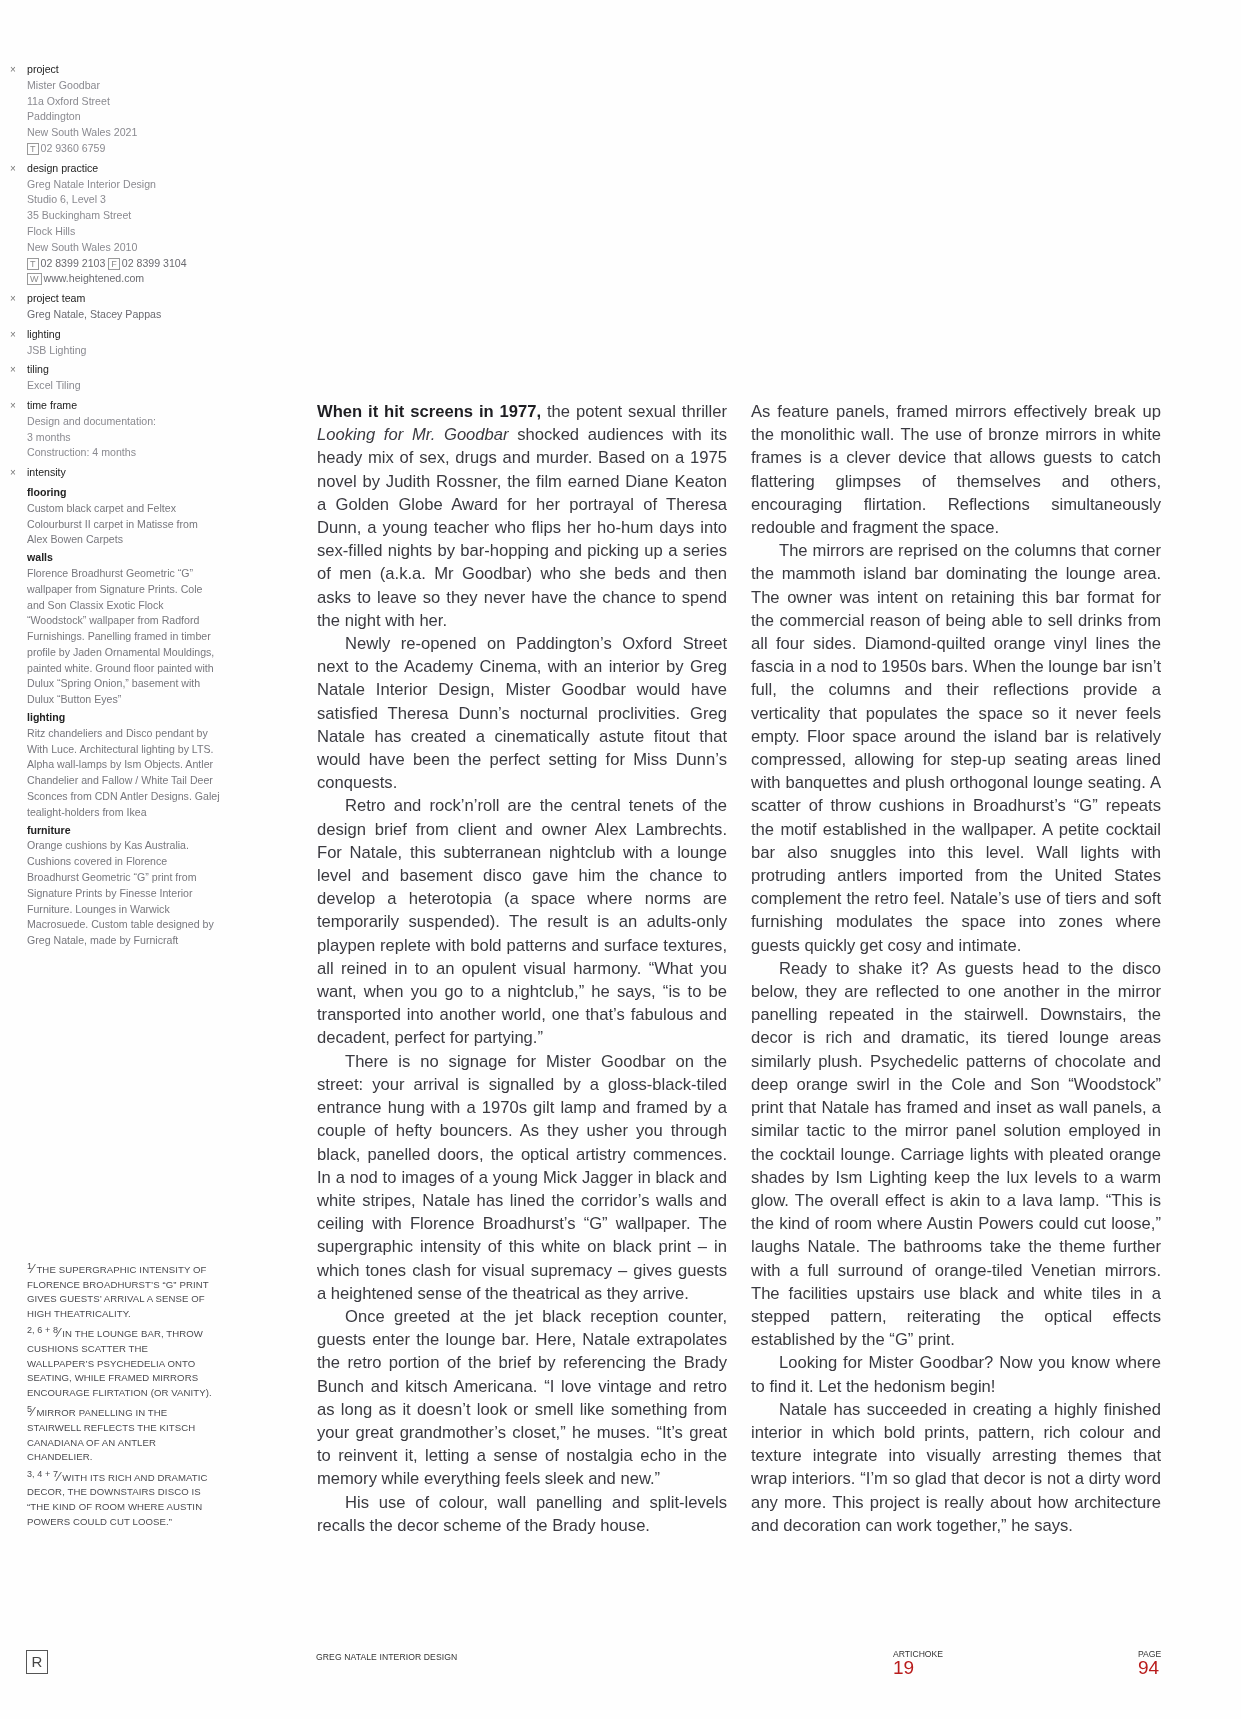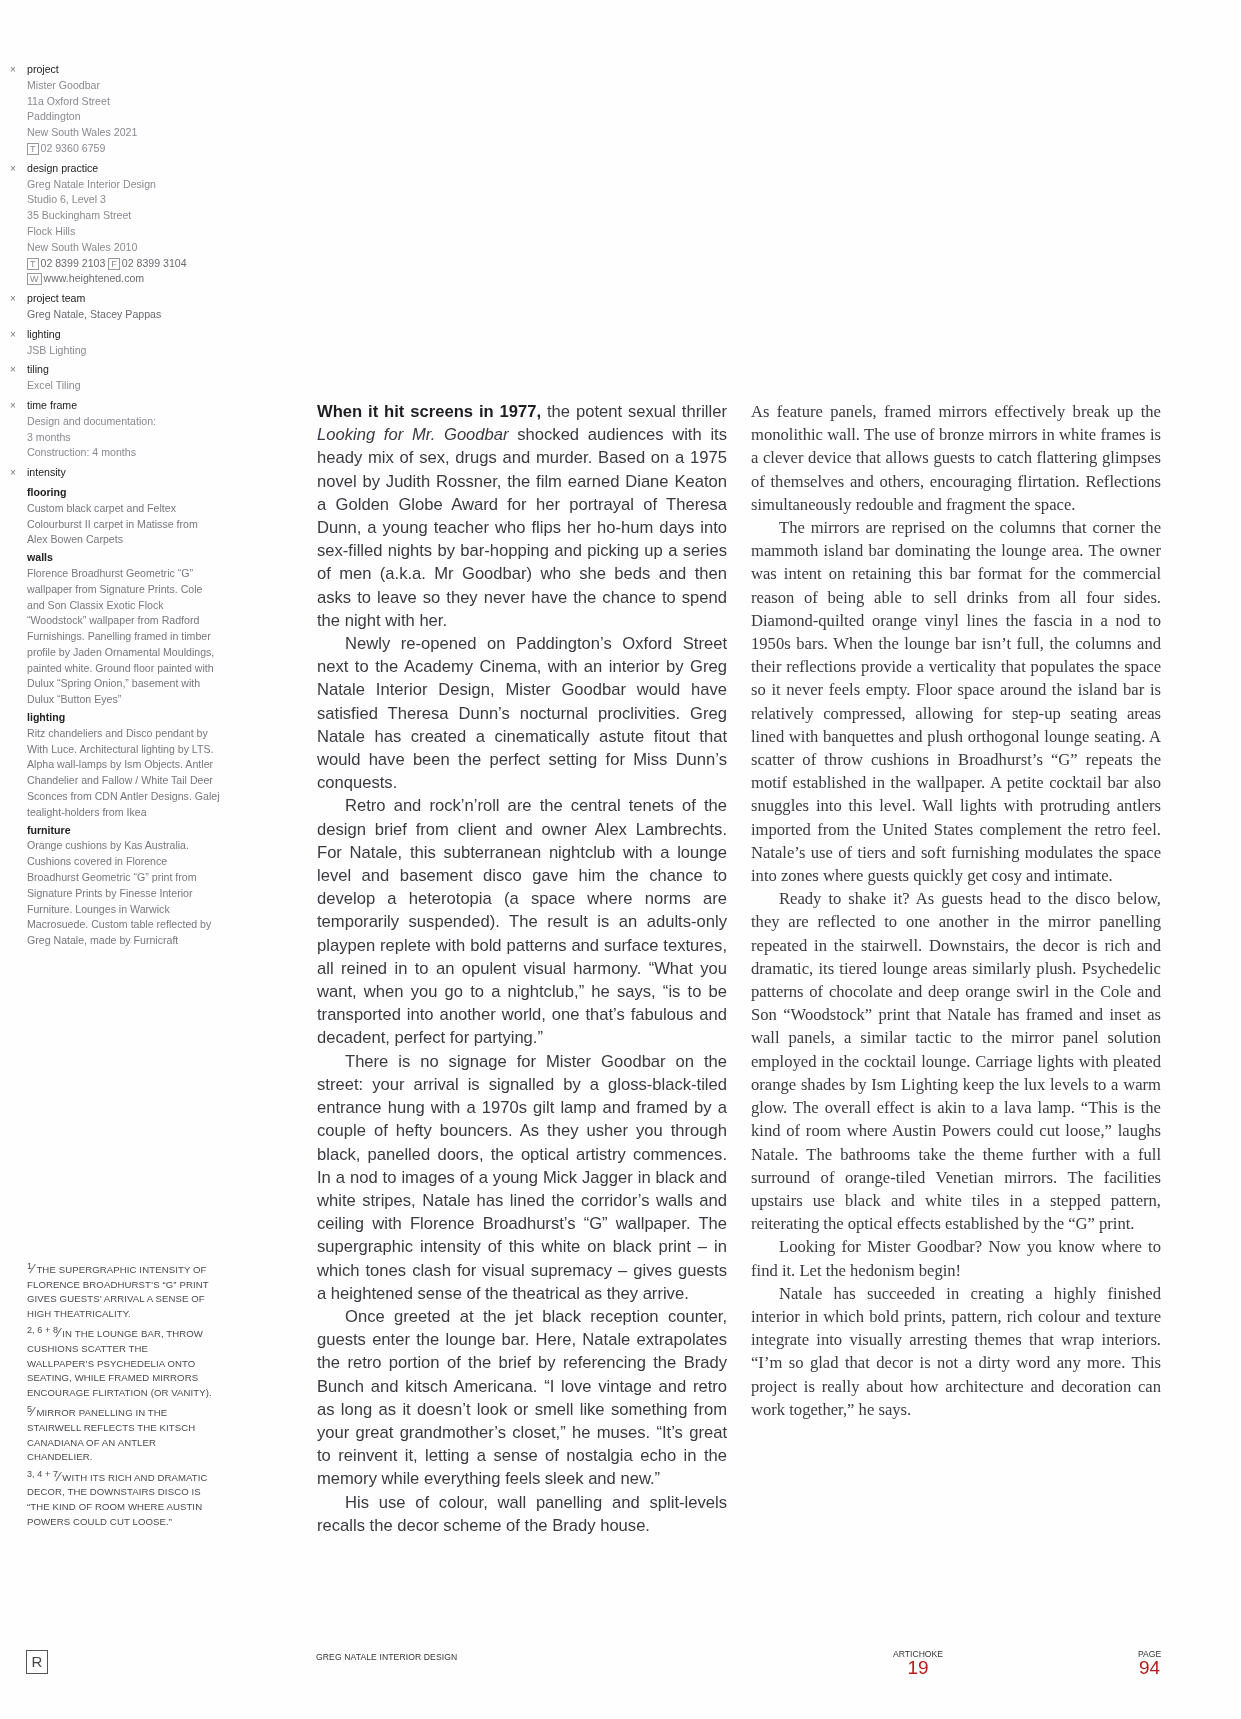--- a/index.html
+++ b/index.html
@@ -23,31 +23,31 @@
 
     
     .captions { position: absolute; left: 27px; top: 1262px; width: 190px; font-size: 9.6px; line-height: 14.6px; color: #4a4a4f; text-transform: uppercase; letter-spacing: 0.1px; }
     .caption { margin-bottom: 5px; }
     .cap-num { font-size: 9px; vertical-align: super; line-height: 0; }
     .cap-slash { font-size: 13px; margin: 0 2px 0 0; color: #555; }
 
     
     .col { position: absolute; top: 400px; width: 410px; font-size: 16.6px; line-height: 23.2px; color: #3a3a40; text-align: justify; hyphens: auto; }
     .col-left { left: 317px; }
-    .col-right { left: 751px; font-family: Liberation Serif, serif; }
+    .col-right { left: 751px; }
     .col p { margin: 0; text-indent: 28px; }
     .col p.first { text-indent: 0; }
     .col p.noindent { text-indent: 0; }
     .lead { font-weight: bold; color: #1e1e22; }
     .ital { font-style: italic; }
 
     
     .r-badge { position: absolute; left: 26px; top: 1650px; width: 20px; height: 22px; border: 1px solid #555; font-size: 15px; line-height: 22px; text-align: center; color: #444; }
     .footer-center { position: absolute; left: 316px; top: 1652px; font-size: 8.6px; color: #333; letter-spacing: 0.1px; }
-    .footer-block { position: absolute; top: 1649px; text-align: center; color: #333; }
+    .footer-block { position: absolute; top: 1649px; text-align: left; color: #333; }
     .footer-block .label { font-size: 8.6px; }
     .footer-block .num { font-size: 19px; line-height: 18px; color: #b91c1c; }
     .fb-issue { left: 893px; }
     .fb-page { left: 1138px; }
   </style>
 </head>
 <body>
 
 <div class="page">
 
@@ -111,21 +111,21 @@
     <div class="credit-group">
       <span class="credit-x">×</span>
       <div class="credit-title" style="margin-bottom:4px;">intensity</div>
       <div class="sub-title">flooring</div>
       <div class="prod-text">Custom black carpet and Feltex Colourburst II carpet in Matisse from Alex Bowen Carpets</div>
       <div class="sub-title">walls</div>
       <div class="prod-text">Florence Broadhurst Geometric “G” wallpaper from Signature Prints. Cole and Son Classix Exotic Flock “Woodstock” wallpaper from Radford Furnishings. Panelling framed in timber profile by Jaden Ornamental Mouldings, painted white. Ground floor painted with Dulux “Spring Onion,” basement with Dulux “Button Eyes”</div>
       <div class="sub-title">lighting</div>
       <div class="prod-text">Ritz chandeliers and Disco pendant by With Luce. Architectural lighting by LTS. Alpha wall-lamps by Ism Objects. Antler Chandelier and Fallow / White Tail Deer Sconces from CDN Antler Designs. Galej tealight-holders from Ikea</div>
       <div class="sub-title">furniture</div>
-      <div class="prod-text">Orange cushions by Kas Australia. Cushions covered in Florence Broadhurst Geometric “G” print from Signature Prints by Finesse Interior Furniture. Lounges in Warwick Macrosuede. Custom table reflected by Greg Natale, made by Furnicraft</div>
+      <div class="prod-text">Orange cushions by Kas Australia. Cushions covered in Florence Broadhurst Geometric “G” print from Signature Prints by Finesse Interior Furniture. Lounges in Warwick Macrosuede. Custom table designed by Greg Natale, made by Furnicraft</div>
     </div>
   </div>
 
   <div class="captions">
     <div class="caption">
       <span class="cap-num">1</span><span class="cap-slash">⁄</span><span>The supergraphic intensity of Florence Broadhurst’s “G” print gives guests’ arrival a sense of high theatricality.</span>
     </div>
     <div class="caption">
       <span class="cap-num">2, 6 + 8</span><span class="cap-slash">⁄</span><span>In the lounge bar, throw cushions scatter the wallpaper’s psychedelia onto seating, while framed mirrors encourage flirtation (or vanity).</span>
     </div>

